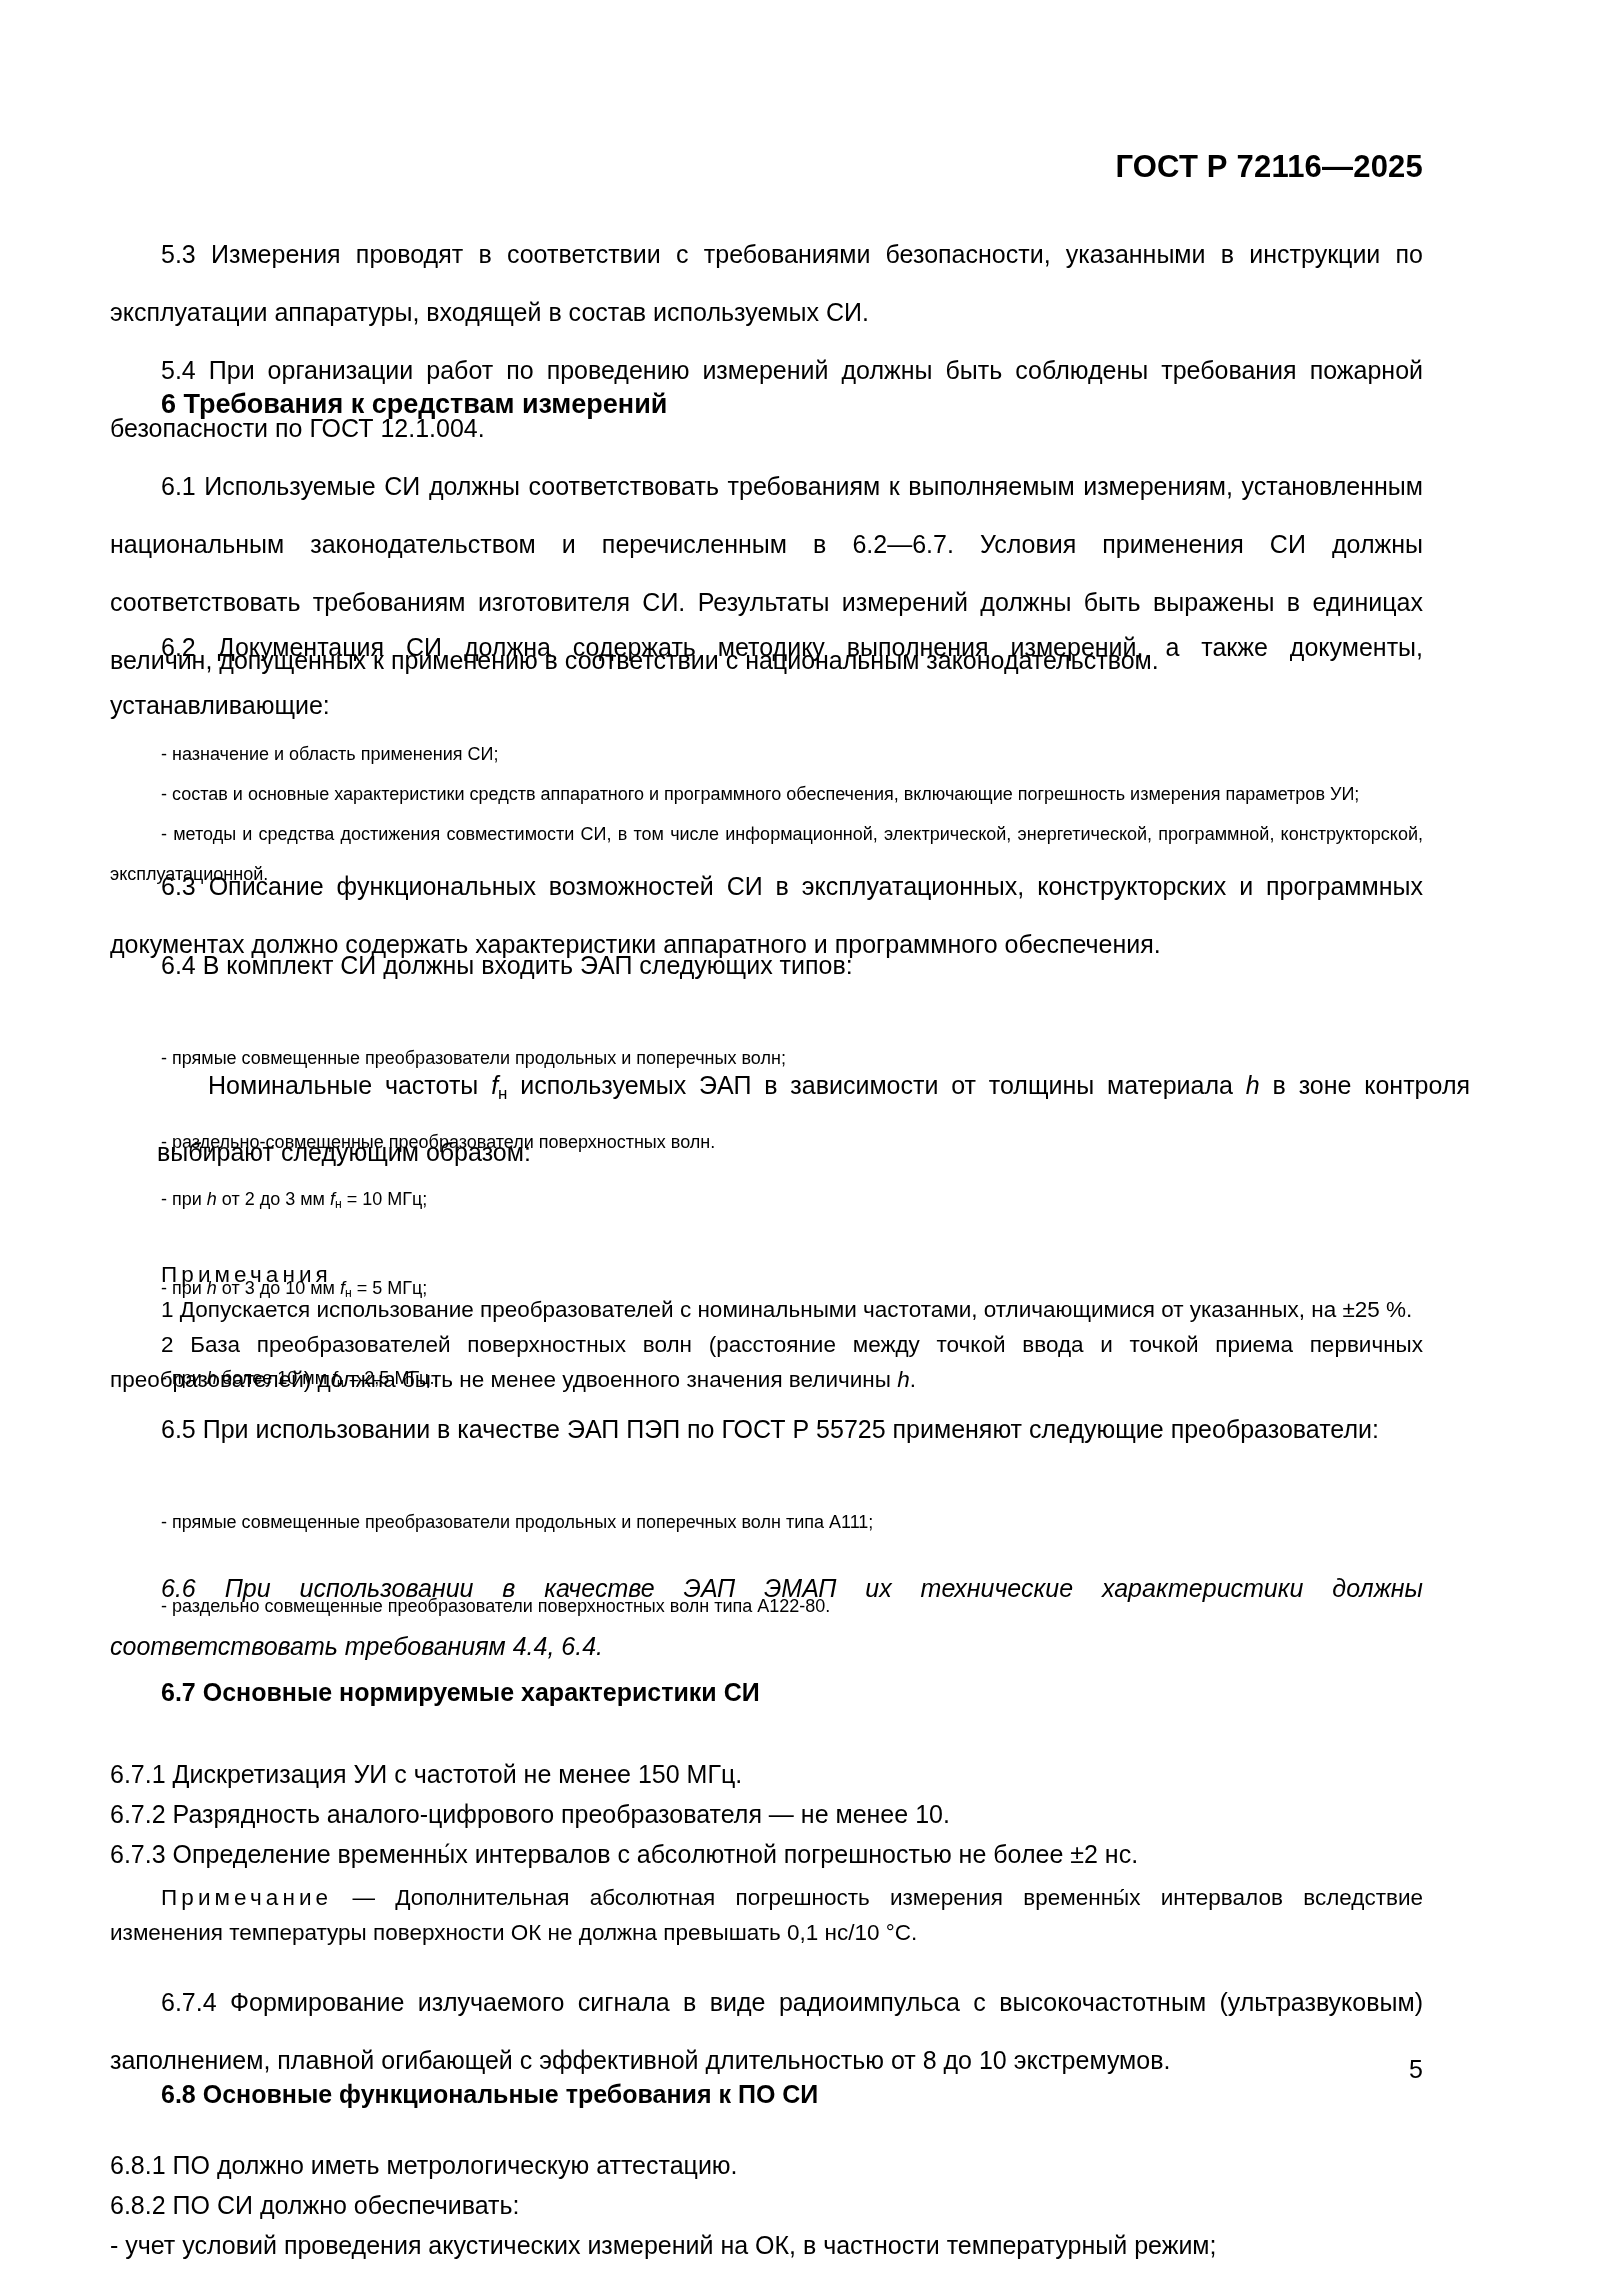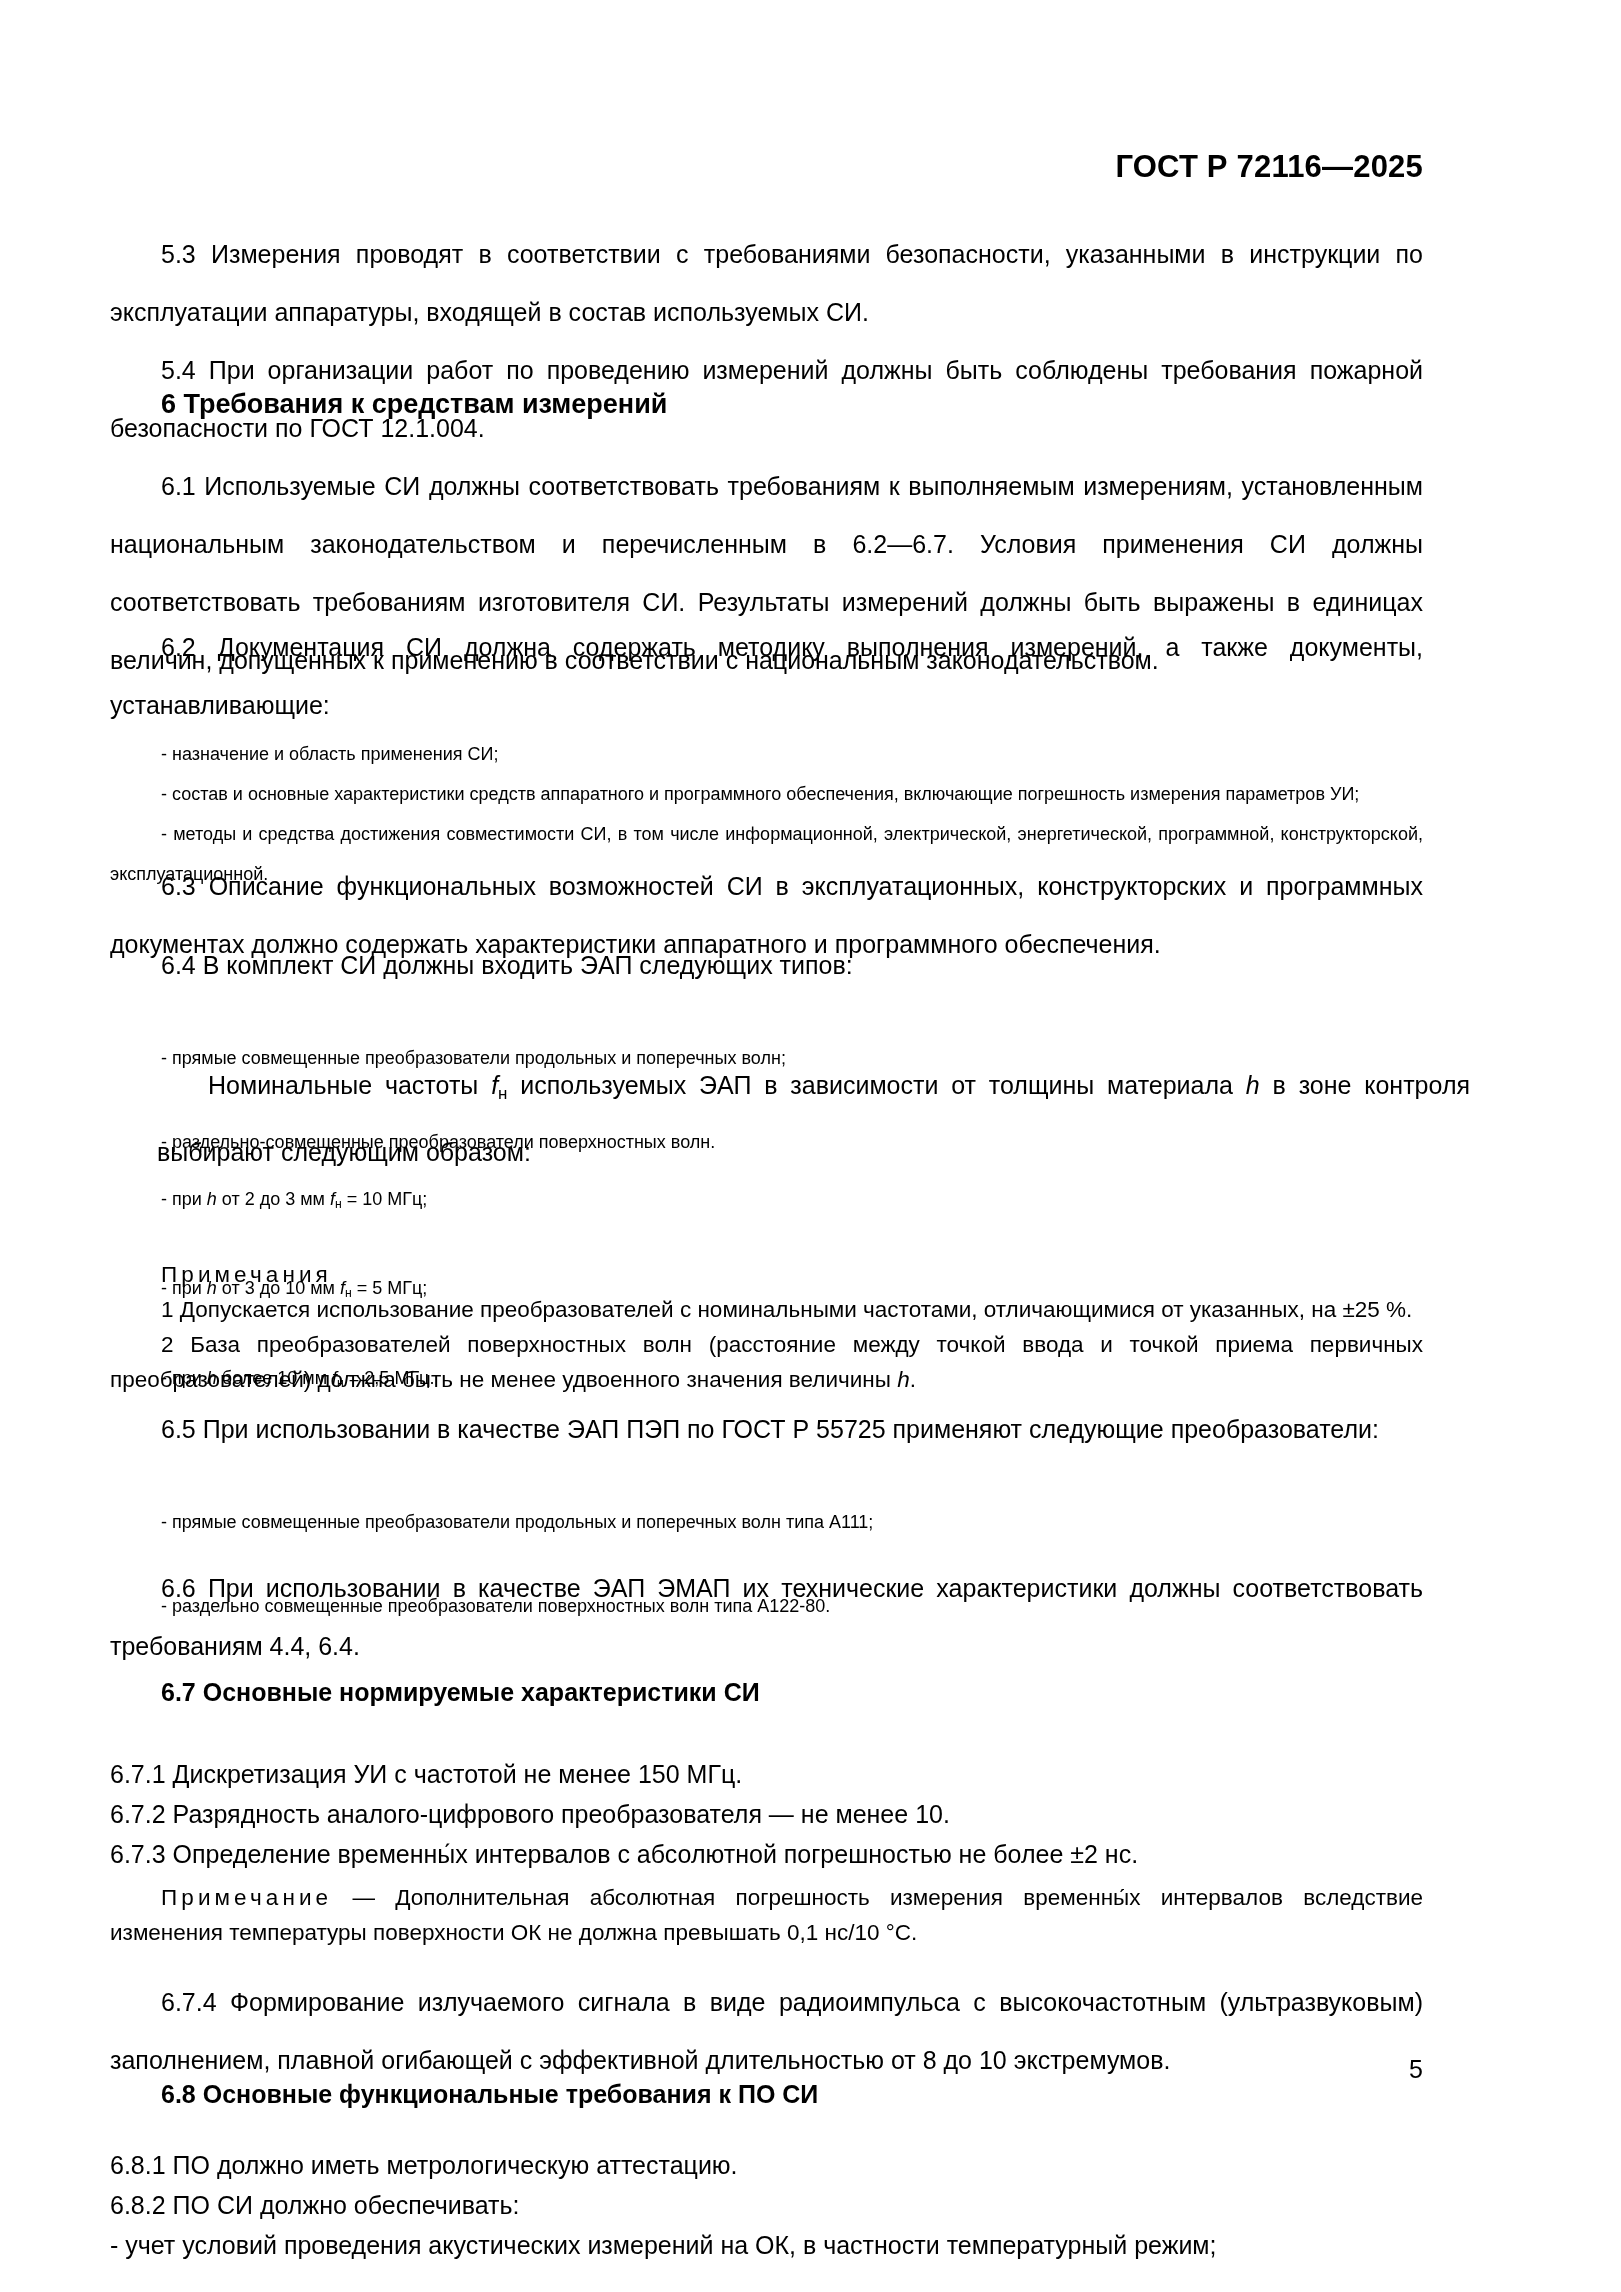--- a/index.html
+++ b/index.html
@@ -178,21 +178,21 @@
     <p class="note-para">1  Допускается использование преобразователей с номинальными частотами, отличающимися от указанных, на ±25 %.</p>
     <p class="note-para"><span>2  База преобразователей поверхностных волн (расстояние между точкой ввода и точкой приема первичных преобразователей) должна быть не менее удвоенного значения величины </span><span class="it">h</span><span>.</span></p>
   </div>
 
   <div class="body-block" style="top:1400px;">
     <p class="para">6.5  При использовании в качестве ЭАП ПЭП по ГОСТ Р 55725 применяют следующие преобразователи:</p>
     <p class="dash nojust">-  прямые совмещенные преобразователи продольных и поперечных волн типа А111;</p>
     <p class="dash nojust">-  раздельно совмещенные преобразователи поверхностных волн типа А122-80.</p>
   </div>
 
-  <div class="body-block" style="top:1559px;">
+  <div class="body-block" style="top:1559px;font-style:italic;">
     <p class="para">6.6  При использовании в качестве ЭАП ЭМАП их технические характеристики должны соответствовать требованиям 4.4, 6.4.</p>
   </div>
 
   <div class="sub-heading" style="top:1676px;">6.7  Основные нормируемые характеристики СИ</div>
 
   <div class="body-block" style="top:1754px;">
     <p class="flushleft">6.7.1  Дискретизация УИ с частотой не менее 150 МГц.</p>
     <p class="flushleft">6.7.2  Разрядность аналого-цифрового преобразователя — не менее 10.</p>
     <p class="flushleft">6.7.3  Определение временны́х интервалов с абсолютной погрешностью не более ±2 нс.</p>
   </div>

